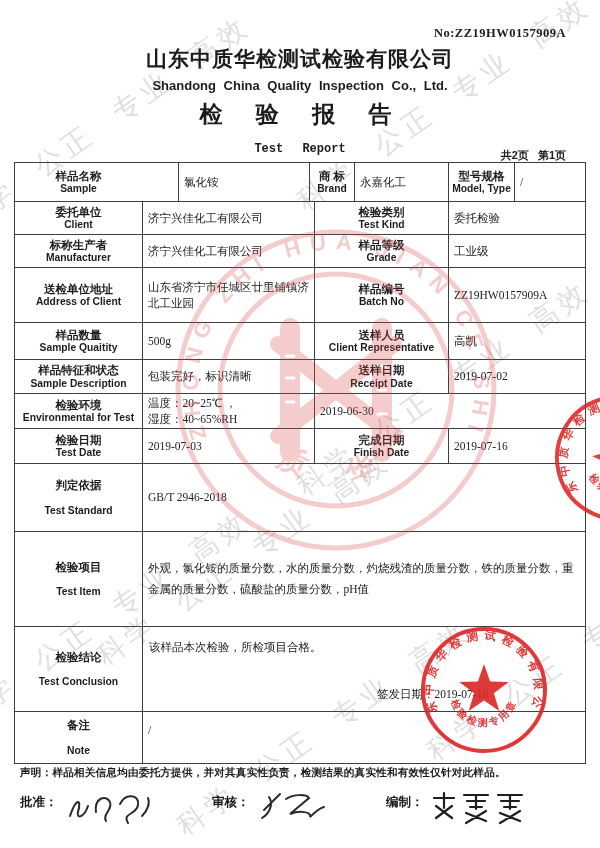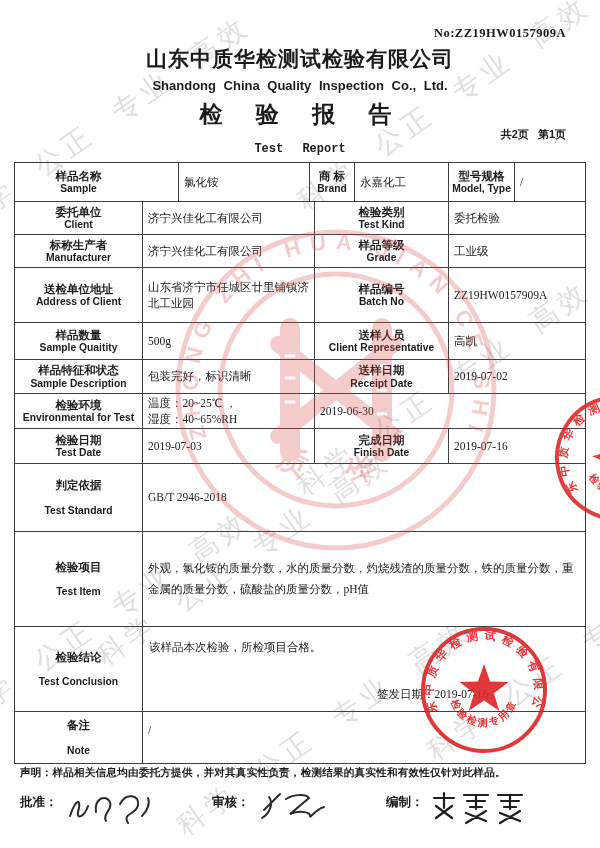--- a/index.html
+++ b/index.html
@@ -14,21 +14,21 @@
   .report-no{position:absolute;right:34px;top:26px;font-family:"Liberation Serif",serif;
              font-weight:bold;font-size:12.5px;letter-spacing:.5px;}
   .company-cn{position:absolute;left:0;top:45px;width:100%;text-align:center;
               font-size:21px;font-weight:bold;letter-spacing:1px;}
   .company-en{position:absolute;left:0;top:78px;width:100%;text-align:center;
               font-size:13px;font-weight:bold;word-spacing:4px;}
   .title-cn{position:absolute;left:0;top:99px;width:100%;text-align:center;
             font-size:23px;font-weight:bold;letter-spacing:9px;word-spacing:9px;}
   .title-en{position:absolute;left:0;top:128px;width:100%;text-align:center;
             font-family:Liberation Mono, monospace;font-size:12px;font-weight:bold;word-spacing:12px;margin-top:14px;}
-  .page-info{position:absolute;right:34px;top:127px;font-size:11px;font-weight:bold;word-spacing:6px;}
+  .page-info{position:absolute;right:34px;top:148px;font-size:11px;font-weight:bold;word-spacing:6px;}
   
   .tbl{position:absolute;left:14px;top:162px;width:572px;z-index:1;
        border:1px solid #3f3f3f;box-sizing:border-box;background:transparent;}
   .tr{display:flex;border-top:1px solid #3f3f3f;box-sizing:border-box;}
   .tr:first-child{border-top:none;}
   .td{border-left:1px solid #3f3f3f;box-sizing:border-box;overflow:hidden;}
   .td:first-child{border-left:none;}
   .lbl{display:flex;flex-direction:column;justify-content:center;align-items:center;
        text-align:center;padding:1px 2px;}
   .lbl .cn{font-size:11.5px;font-weight:bold;line-height:1.25;}

